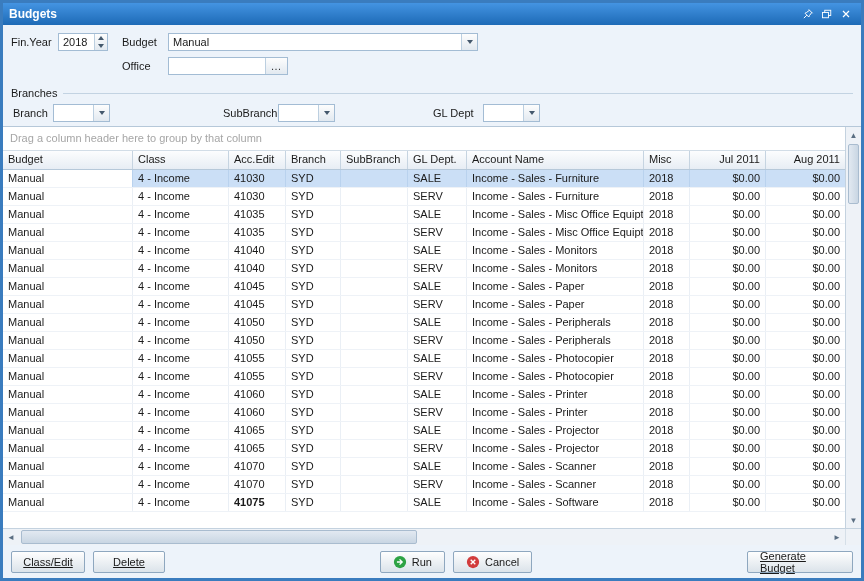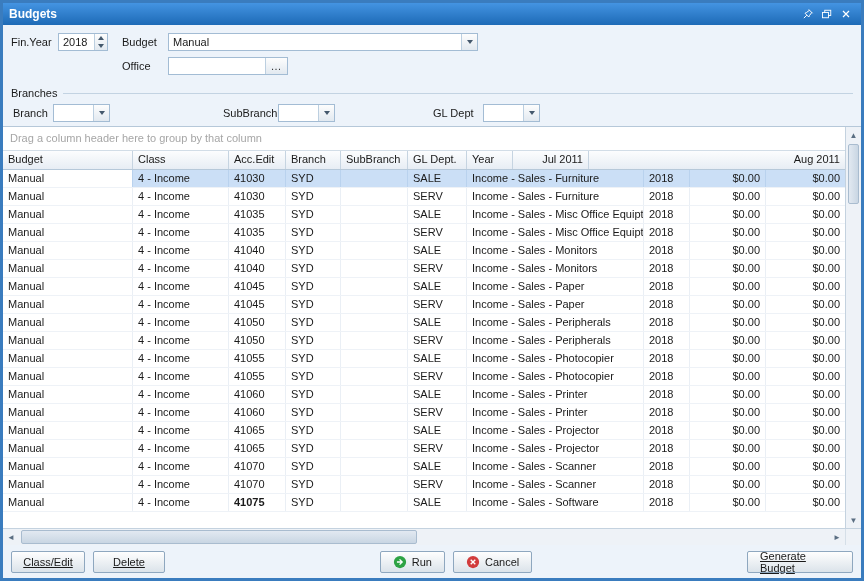--- a/index.html
+++ b/index.html
@@ -212,21 +212,22 @@
     <div class="grid-main">
       <div class="grid-content">
         <div class="group-panel">Drag a column header here to group by that column</div>
         <div class="ghead">
             <div class="hcell" style="width: 130px;">Budget</div>
             <div class="hcell" style="width: 96px;">Class</div>
             <div class="hcell" style="width: 57px;">Acc.Edit</div>
             <div class="hcell" style="width: 55px;">Branch</div>
             <div class="hcell" style="width: 67px;">SubBranch</div>
             <div class="hcell" style="width: 59px;">GL Dept.</div>
-            <div class="hcell" style="width: 46px;">Year</div>
+            <div class="hcell" style="width: 177px;">Account Name</div>
+            <div class="hcell" style="width: 46px;">Misc</div>
             <div class="hcell r" style="width: 76px;">Jul 2011</div>
             <div class="hcell r last">Aug 2011</div>
           </div>
         <div class="gbody">
             <div class="grow sel">
               <div class="gcell" style="width: 130px;">Manual</div>
               <div class="gcell" style="width: 96px;">4 - Income</div>
               <div class="gcell" style="width: 57px;">41030</div>
               <div class="gcell" style="width: 55px;">SYD</div>
               <div class="gcell" style="width: 67px;"></div>

